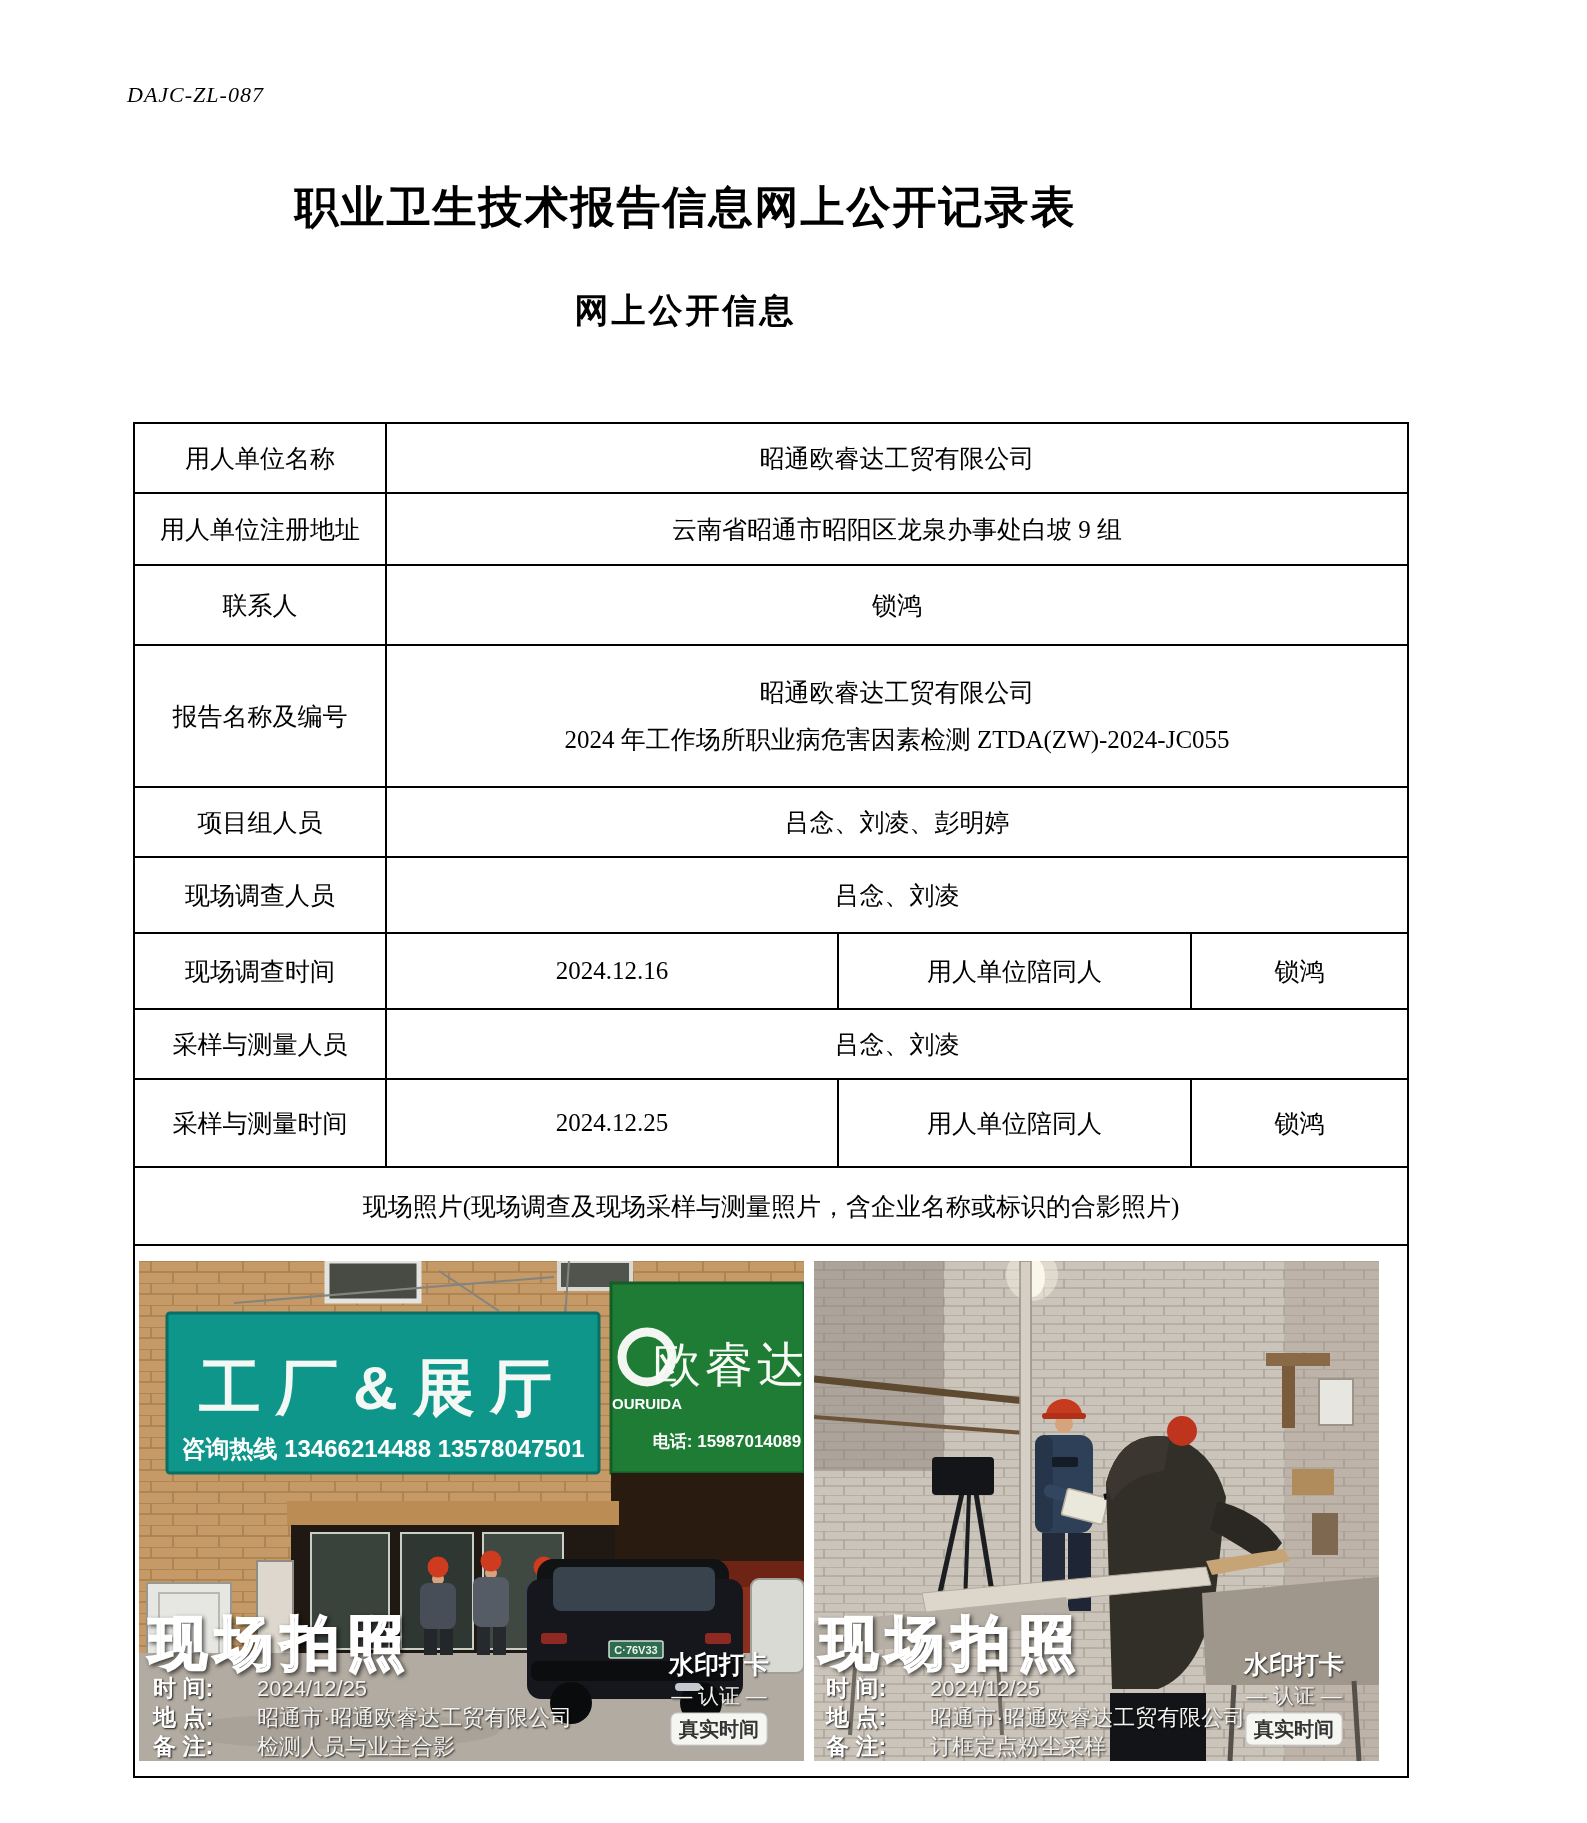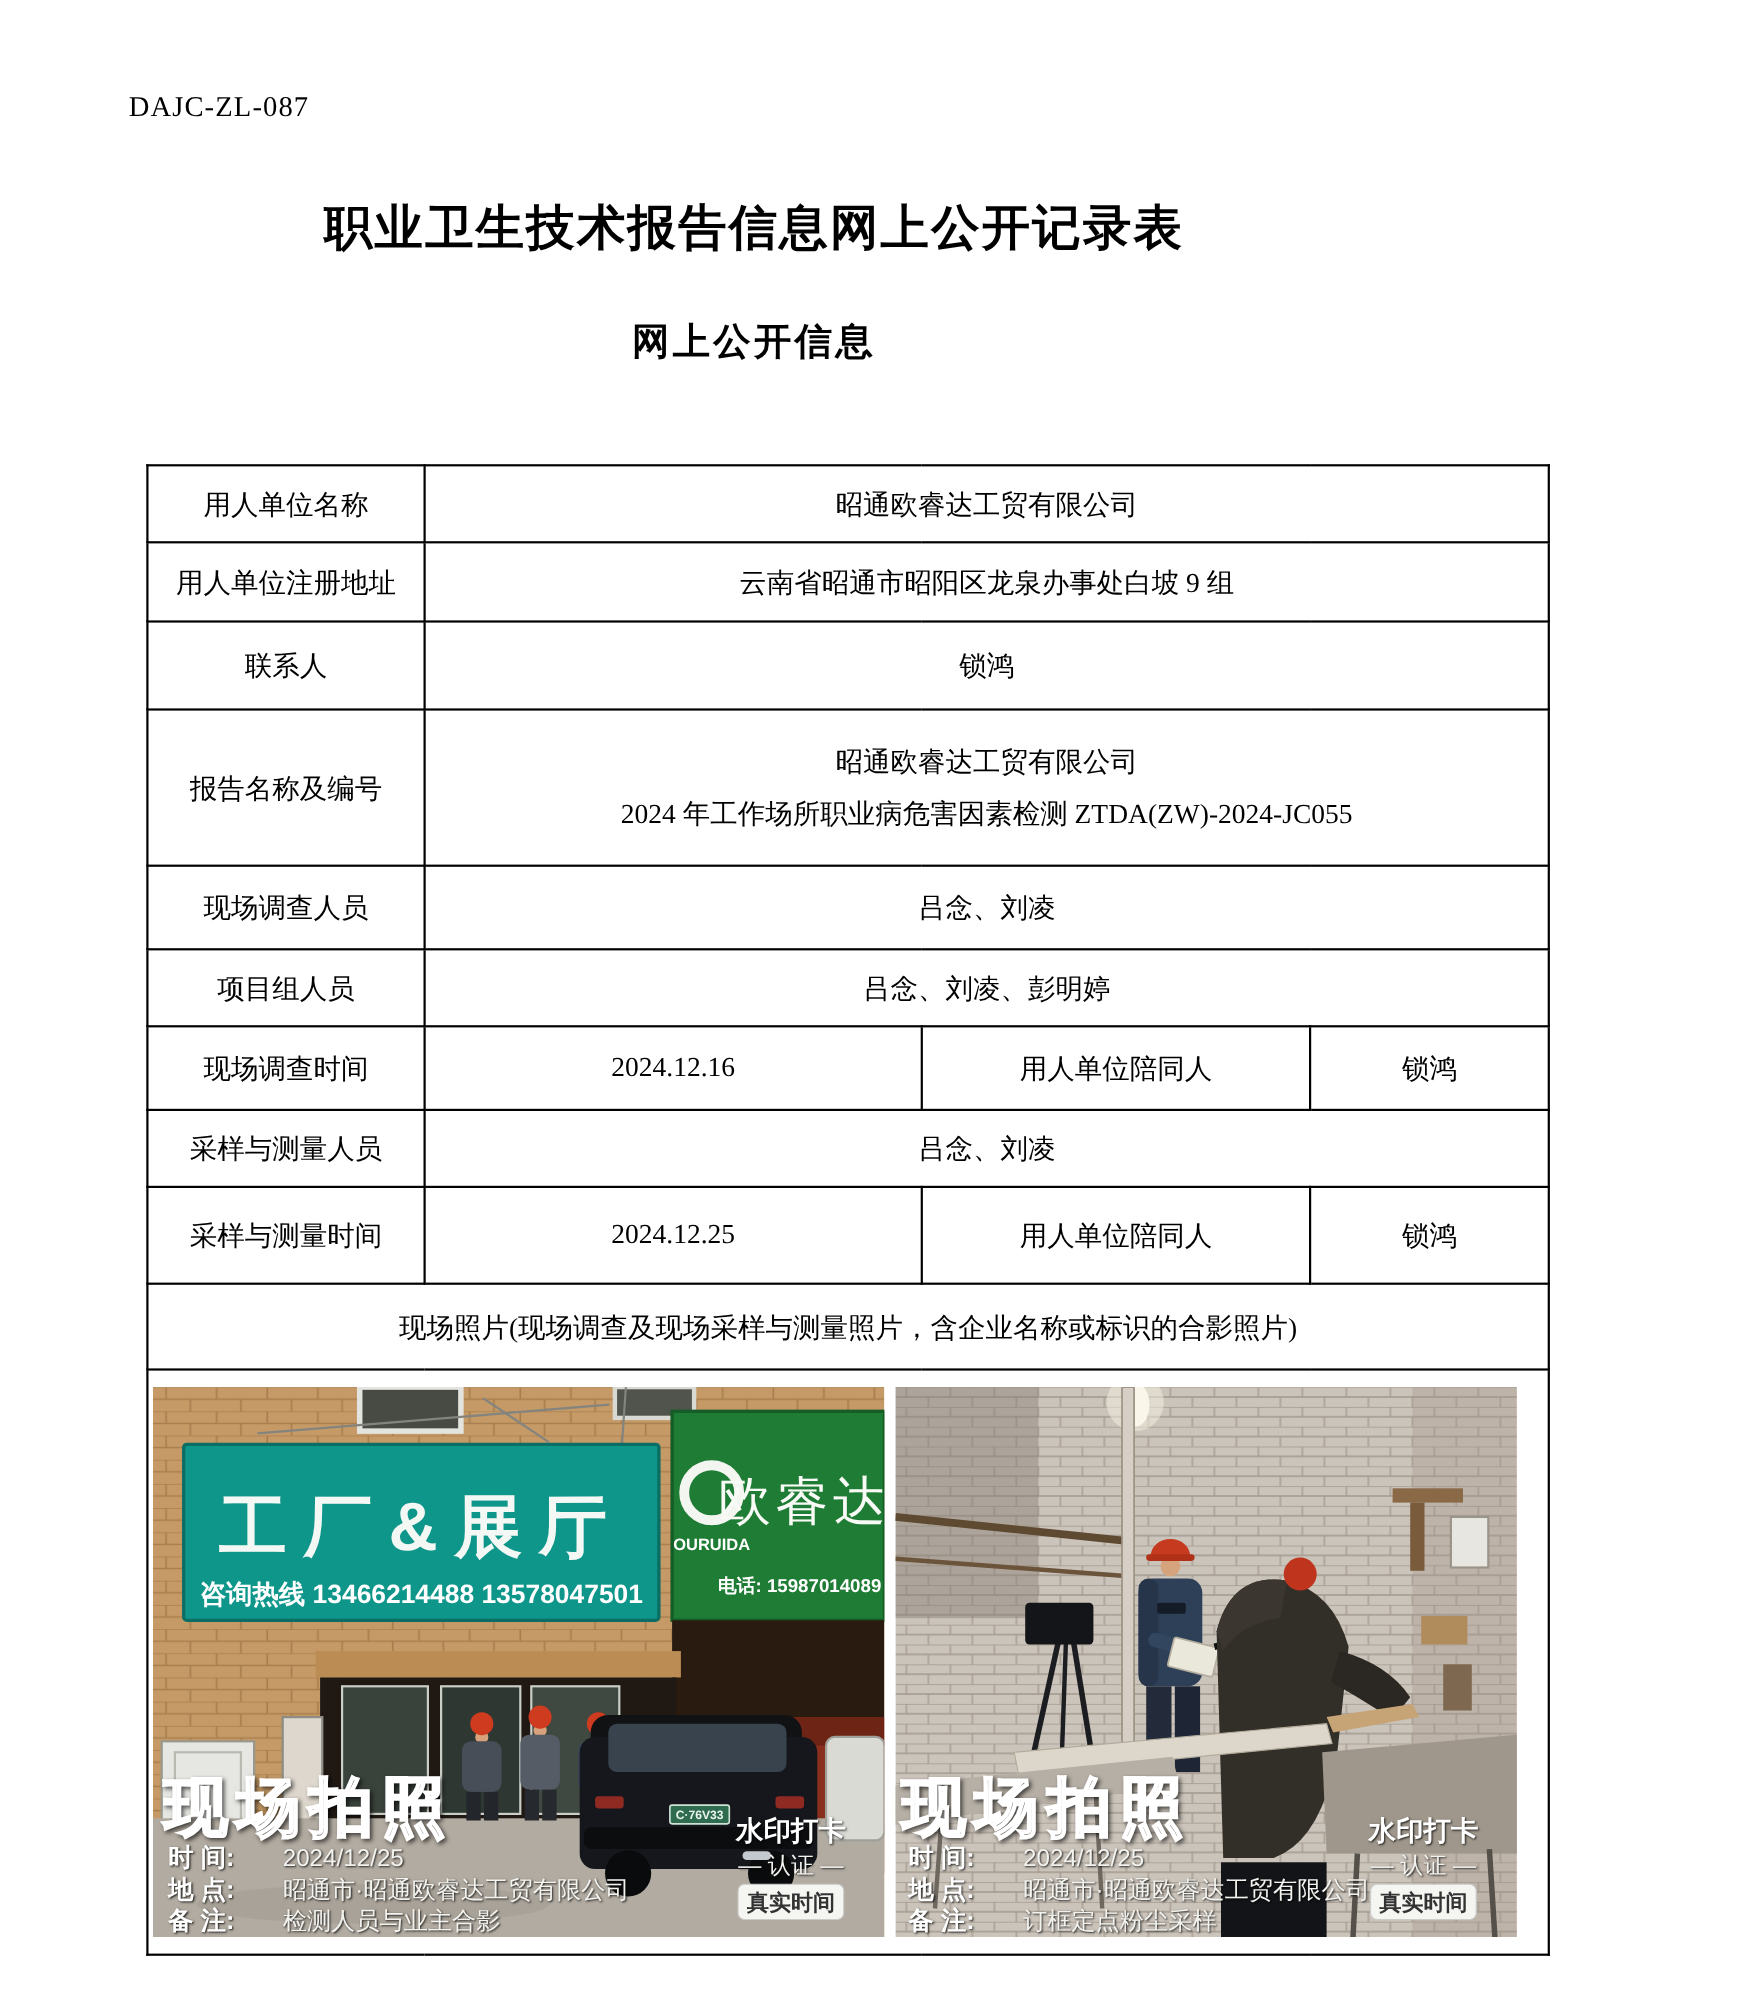--- a/index.html
+++ b/index.html
@@ -1,22 +1,23 @@
 <!DOCTYPE html>
 <html><head>
 <meta charset="utf-8">
 <style>
   html,body{margin:0;padding:0;}
   body{
     width:1587px;height:1823px;background:#ffffff;position:relative;
     font-family:"Liberation Serif","DejaVu Serif",serif;color:#000;
   }
   .doc-code{
-    position:absolute;left:117px;top:82px;font-size:26px;letter-spacing:1px;
+    position:absolute;left:127px;top:82px;font-size:22px;letter-spacing:1px;
     font-family:"Liberation Serif","DejaVu Serif",serif;
+    font-style:italic;
   }
   .title-wrap{position:absolute;left:133px;top:0;width:1105px;text-align:center;}
   .main-title{
     position:absolute;top:178px;width:100%;font-size:44px;font-weight:bold;
     font-family:"Liberation Sans","DejaVu Sans",sans-serif;letter-spacing:2px;
   }
   .sub-title{
     position:absolute;top:288px;width:100%;font-size:34px;font-weight:bold;
     font-family:"Liberation Sans","DejaVu Sans",sans-serif;letter-spacing:3px;
   }
@@ -78,27 +79,27 @@
     <td>联系人</td>
     <td colspan="3">锁鸿</td>
   </tr>
   <tr style="height:142px;">
     <td>报告名称及编号</td>
     <td colspan="3">
       <div style="margin-bottom:14px;">昭通欧睿达工贸有限公司</div>
       <div>2024 年工作场所职业病危害因素检测 ZTDA(ZW)-2024-JC055</div>
     </td>
   </tr>
+  <tr style="height:70px;">
+    <td>项目组人员</td>
+    <td colspan="3">吕念、刘凌、彭明婷</td>
+  </tr>
   <tr style="height:76px;">
     <td>现场调查人员</td>
     <td colspan="3">吕念、刘凌</td>
-  </tr>
-  <tr style="height:70px;">
-    <td>项目组人员</td>
-    <td colspan="3">吕念、刘凌、彭明婷</td>
   </tr>
   <tr style="height:76px;">
     <td>现场调查时间</td>
     <td>2024.12.16</td>
     <td>用人单位陪同人</td>
     <td>锁鸿</td>
   </tr>
   <tr style="height:70px;">
     <td>采样与测量人员</td>
     <td colspan="3">吕念、刘凌</td>

